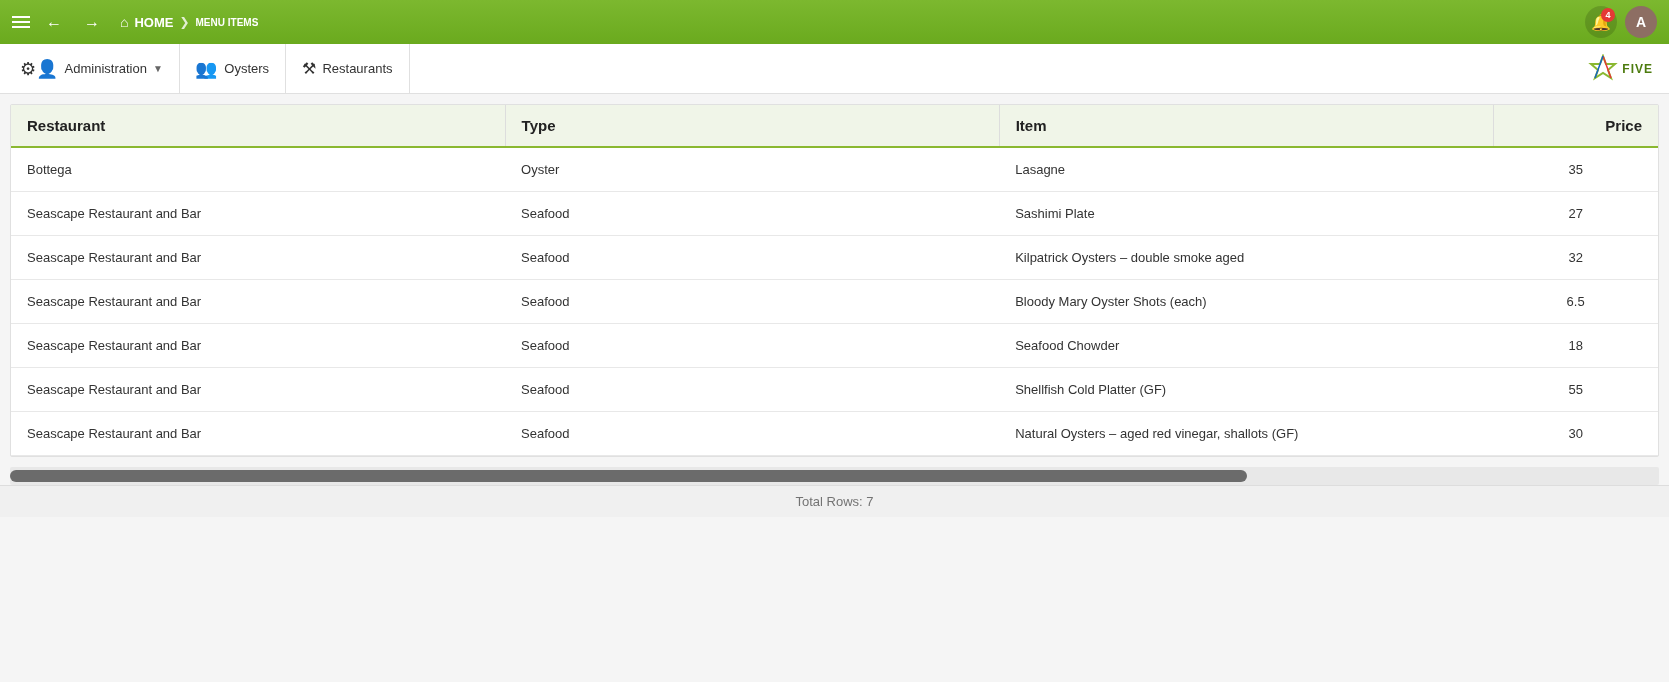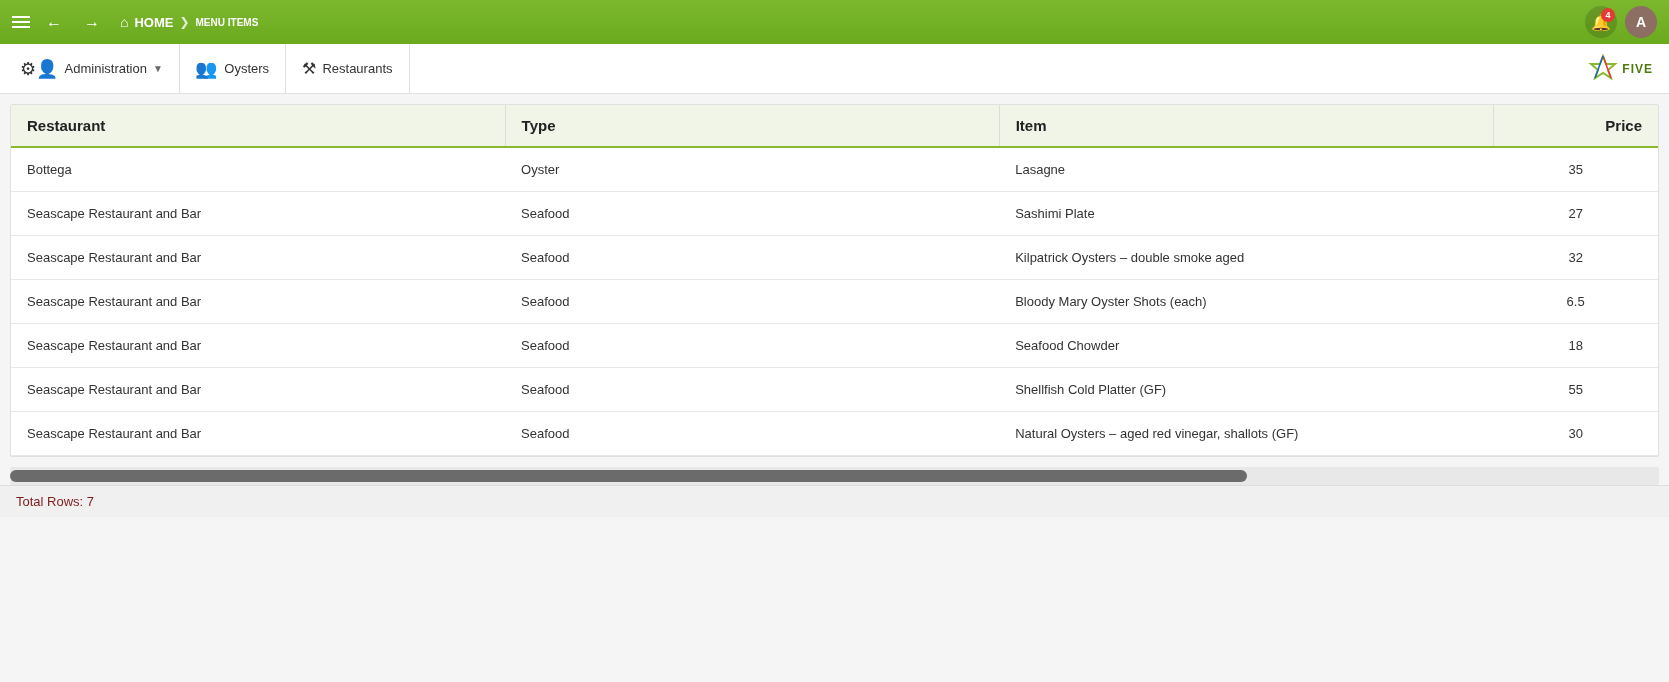--- a/index.html
+++ b/index.html
@@ -127,23 +127,23 @@
       width: 75%;
       background: #6b6b6b;
       border-radius: 6px;
     }
 
     
     .page-footer {
       background: #f0f0f0;
       border-top: 1px solid #ddd;
       padding: 8px 16px;
-      text-align: left;
+      text-align: center;
       font-size: 13px;
-      color: #7f1d1d;
+      color: #737373;
     }
 
     .hamburger { display: flex; flex-direction: column; gap: 3px; cursor: pointer; }
     .hamburger span { display: block; width: 18px; height: 2px; background: white; }
   </style>
 </head>
 <body>
 
 <div class="top-bar">
   <div class="hamburger">

